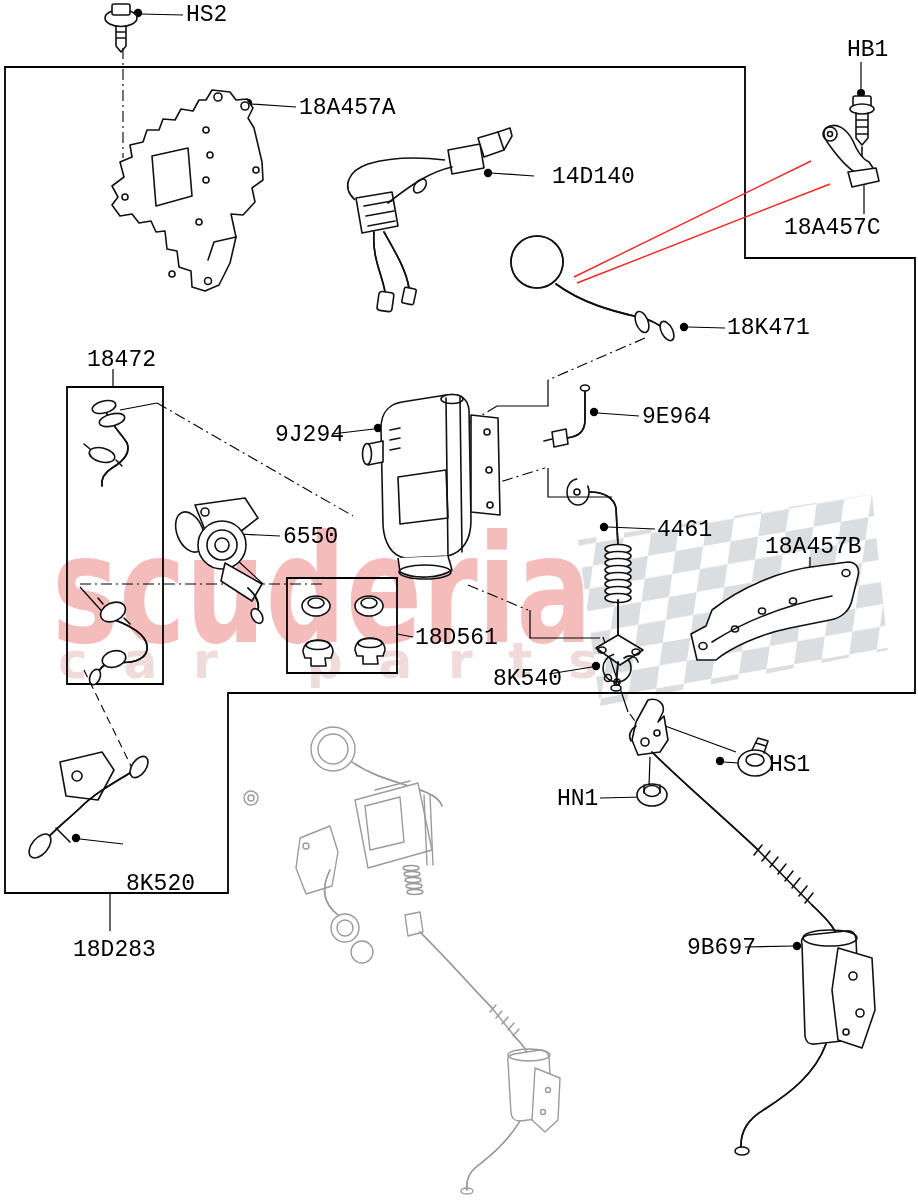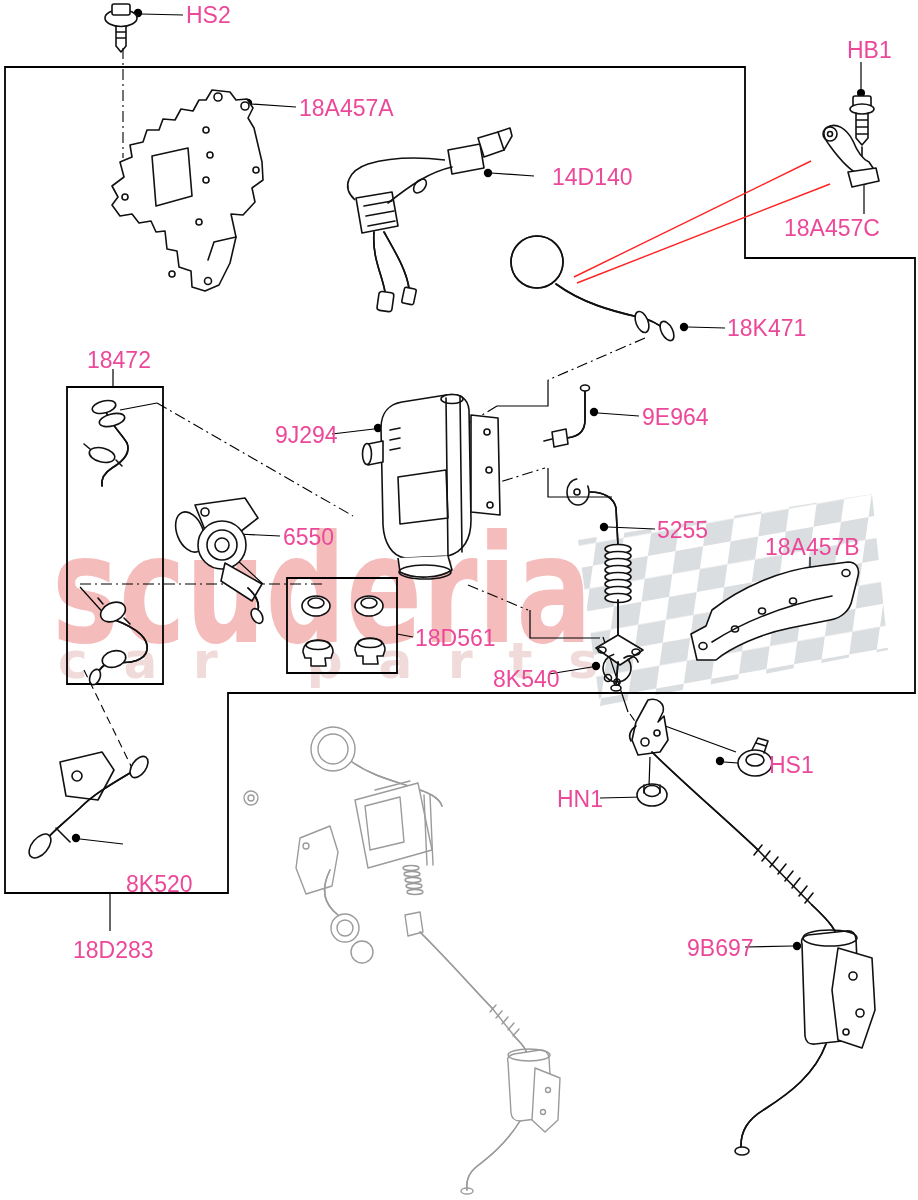--- a/index.html
+++ b/index.html
@@ -1,20 +1,20 @@
 <!DOCTYPE html>
 <html><head>
 <meta charset="utf-8">
 <style>
   html,body{margin:0;padding:0;background:#fff;}
   #stage{position:relative;width:918px;height:1200px;background:#fff;overflow:hidden;
          font-family:"Liberation Sans",sans-serif;}
   #art{position:absolute;left:0;top:0;}
-  .plabel{position:absolute;font-size:23px;line-height:1.05;color:#ec4899;
-          font-family:Liberation Sans, sans-serif;white-space:nowrap;cursor:pointer;}
+  .plabel{position:absolute;font-size:23px;line-height:1.05;color:#000000;
+          font-family:Liberation Mono, monospace;white-space:nowrap;cursor:pointer;}
   svg *{vector-effect:non-scaling-stroke;}
   .ln{stroke:#000;stroke-width:1.2;fill:none;}
   .bx{stroke:#000;stroke-width:1.8;fill:none;}
   .dd{stroke:#000;stroke-width:1.1;fill:none;stroke-dasharray:11 4 2 4;}
   .dsh{stroke:#000;stroke-width:1.1;fill:none;stroke-dasharray:8 5;}
   .red{stroke:#ff2222;stroke-width:1.4;fill:none;}
   .pt{stroke:#111;stroke-width:1.6;fill:none;stroke-linecap:round;stroke-linejoin:round;}
   .ptw{stroke:#111;stroke-width:1.6;fill:#fff;stroke-linejoin:round;}
   .gh{stroke:#9b9b9b;stroke-width:1.4;fill:none;stroke-linecap:round;stroke-linejoin:round;}
   .ghw{stroke:#9b9b9b;stroke-width:1.4;fill:#fff;stroke-linejoin:round;}
@@ -370,21 +370,21 @@
 <div class="plabel" style="left:186px;top:3px">HS2</div>
 <div class="plabel" style="left:299px;top:96px">18A457A</div>
 <div class="plabel" style="left:552px;top:165px">14D140</div>
 <div class="plabel" style="left:847px;top:38px">HB1</div>
 <div class="plabel" style="left:784px;top:216px">18A457C</div>
 <div class="plabel" style="left:727px;top:316px">18K471</div>
 <div class="plabel" style="left:87px;top:348px">18472</div>
 <div class="plabel" style="left:642px;top:405px">9E964</div>
 <div class="plabel" style="left:275px;top:423px">9J294</div>
 <div class="plabel" style="left:283px;top:525px">6550</div>
-<div class="plabel" style="left:657px;top:518px">5255</div>
+<div class="plabel" style="left:657px;top:518px">4461</div>
 <div class="plabel" style="left:765px;top:535px">18A457B</div>
 <div class="plabel" style="left:415px;top:626px">18D561</div>
 <div class="plabel" style="left:493px;top:667px">8K540</div>
 <div class="plabel" style="left:769px;top:753px">HS1</div>
 <div class="plabel" style="left:557px;top:787px">HN1</div>
 <div class="plabel" style="left:126px;top:872px">8K520</div>
 <div class="plabel" style="left:73px;top:938px">18D283</div>
 <div class="plabel" style="left:687px;top:936px">9B697</div>
 
 </div>

